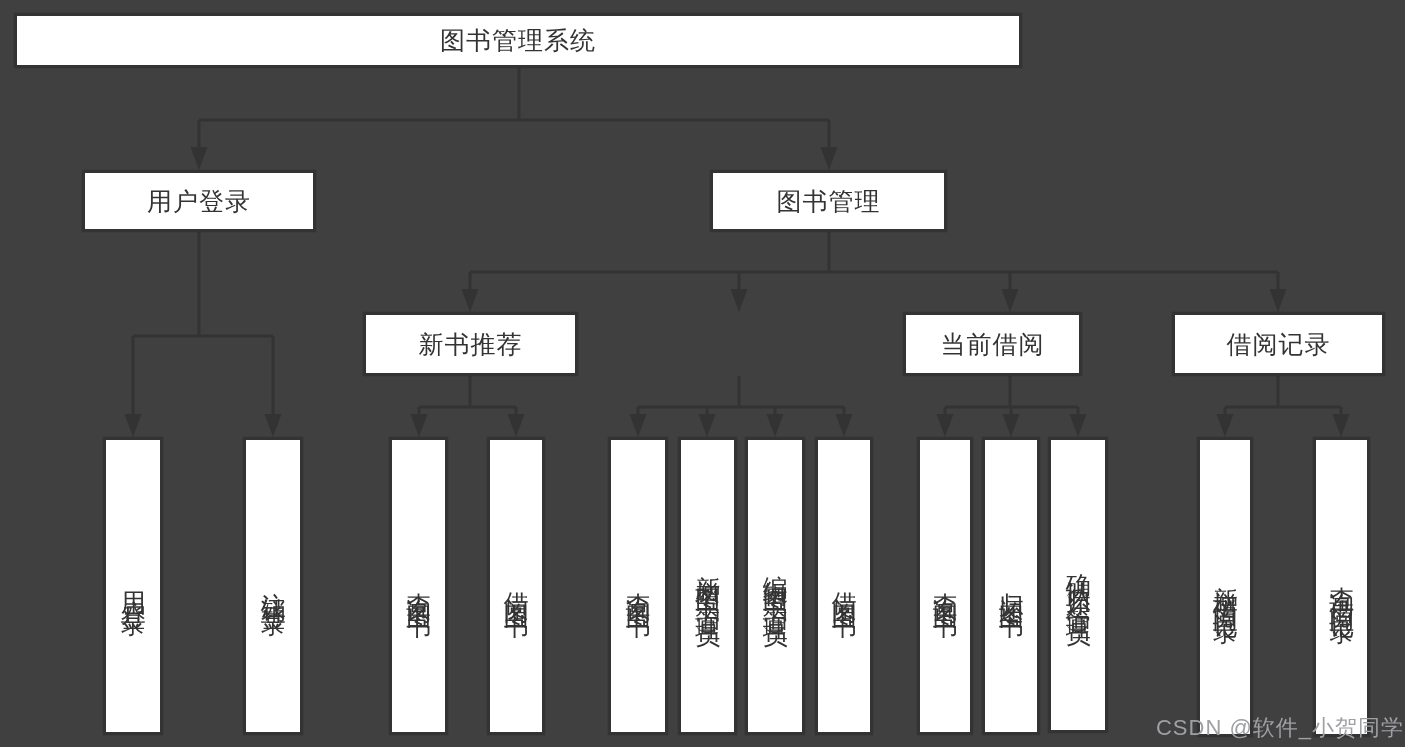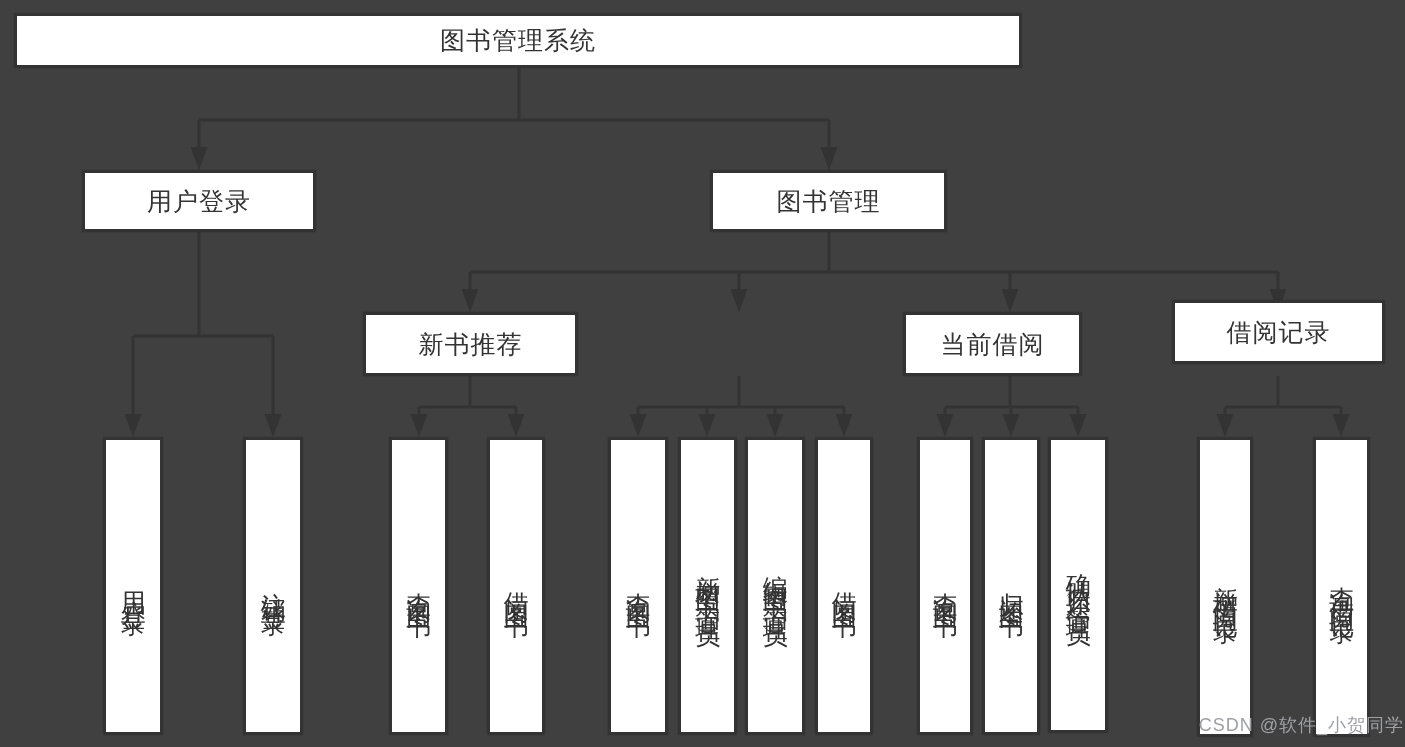--- a/index.html
+++ b/index.html
@@ -14,21 +14,21 @@
     position:absolute;box-sizing:border-box;background:#ffffff;
     border:3px solid #333333;display:flex;align-items:center;justify-content:center;
     box-shadow:0 0 1px rgba(0,0,0,0.35);
   }
   .lbl{font-size:25px;letter-spacing:1px;white-space:nowrap;}
   .vlbl{
     writing-mode:vertical-rl;text-orientation:mixed;
     font-size:25px;letter-spacing:7px;line-height:1.1;white-space:nowrap;
   }
   .watermark{
-    position:absolute;right:1px;top:713px;font-size:18px;letter-spacing:1px;
+    position:absolute;right:1px;top:713px;font-size:22px;letter-spacing:1px;
     color:#9fa0a4;z-index:10;white-space:nowrap;
   }
 </style>
 </head>
 <body>
 
 <div class="canvas">
 
   <svg class="edges" width="1405" height="747" viewBox="0 0 1405 747">
 
@@ -90,21 +90,21 @@
   <div class="hbox" style="left:710px;top:170px;width:237px;height:62px;text-align:center;">
     <span class="lbl">图书管理</span>
   </div>
 
   <div class="hbox" style="left:363px;top:312px;width:215px;height:64px;justify-content:center;">
     <span class="lbl">新书推荐</span>
   </div>
   <div class="hbox" style="left:903px;top:312px;width:179px;height:64px;">
     <span class="lbl">当前借阅</span>
   </div>
-  <div class="hbox" style="left:1172px;top:300px;width:213px;height:64px;">
+  <div class="hbox" style="left:1172px;top:312px;width:213px;height:64px;">
     <span class="lbl">借阅记录</span>
   </div>
 
   <div class="vbox" style="left:103px;top:437px;width:60px;height:298px;">
     <span class="vlbl">用户登录</span>
   </div>
   <div class="vbox" style="left:243px;top:437px;width:60px;height:298px;">
     <span class="vlbl">注销登录</span>
   </div>
 

